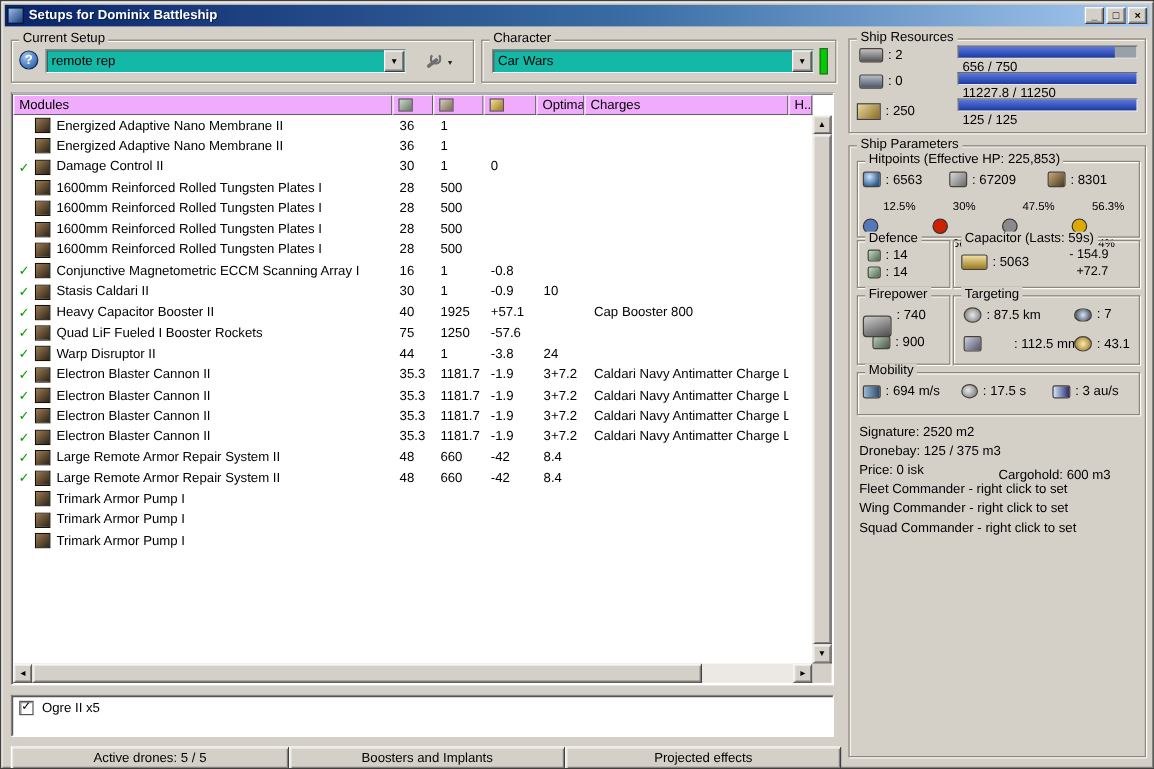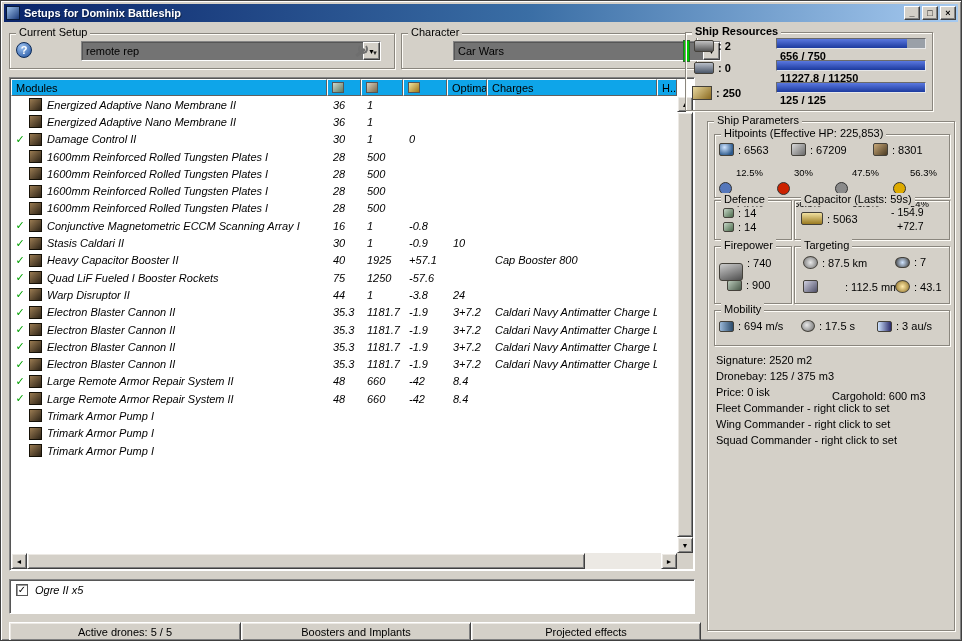--- a/index.html
+++ b/index.html
@@ -18,22 +18,22 @@
                 text-shadow:1px 1px 0 rgba(0,0,0,.4); }
   .tb-btns { margin-left:auto; display:flex; gap:2px; padding-right:2px; }
   .tb-btn { width:16px; height:14px; background:#d4d0c8; text-align:center; font-size:9px; line-height:12px; font-weight:bold;
             border:1px solid; border-color:#ffffff #404040 #404040 #ffffff; box-shadow:inset -1px -1px 0 #808080; }
 
   
   .gb { position:absolute; border:1px solid #8a867e; box-shadow: inset 1px 1px 0 #fffdf8, 1px 1px 0 #fffdf8; }
   .gb > .legend { position:absolute; top:-8px; left:6px; background:#d4d0c8; padding:0 3px; line-height:13px; white-space:nowrap; }
 
   
-  .combo { position:absolute; display:flex; background:#737373; height:20px;
-           border:1px solid #848484; border-right-color:#fff; border-bottom-color:#fff; box-shadow: inset 1px 1px 0 #565656; margin-left: 43px; }
+  .combo { position:absolute; display:flex; background:#14b8a6; height:20px;
+           border:1px solid #848484; border-right-color:#fff; border-bottom-color:#fff; box-shadow: inset 1px 1px 0 #565656; }
   .combo .val { flex:1; padding:3px 4px 0 4px; white-space:nowrap; overflow:hidden; }
   .combo .drop { width:17px; background:#d4d0c8; border:1px solid; border-color:#fff #404040 #404040 #fff;
                  box-shadow:inset -1px -1px 0 #808080; display:flex; align-items:center; justify-content:center; }
   .combo .drop::after { content:"▼"; font-size:7px; }
 
   .raised { background:#d4d0c8; border:1px solid; border-color:#ffffff #404040 #404040 #ffffff;
             box-shadow: inset 1px 1px 0 #ece9e4, inset -1px -1px 0 #808080; }
 
   .help-icon { position:absolute; left:6px; top:8px; width:16px; height:16px; border-radius:50%;
                background:radial-gradient(circle at 35% 30%,#9fc4f2,#1c4e9c); border:1px solid #0c2a58;
@@ -44,31 +44,31 @@
   .wrench-icon { position:relative; width:14px; height:14px; }
   .wrench-icon::before { content:""; position:absolute; left:1px; top:7px; width:11px; height:3px; background:#6e6e6e; transform:rotate(-38deg); border-radius:1px; }
   .wrench-icon::after  { content:""; position:absolute; right:0; top:0; width:6px; height:6px; border:2px solid #6e6e6e; border-radius:50%; border-top-color:transparent; }
   .mini-arrow::after { content:"▼"; font-size:6px; color:#222; }
 
   .status-bar { position:absolute; width:7px; height:22px; border:1px solid #2a6a2a; }
 
   
   .table { position:absolute; left:8px; top:76px; width:686px; height:494px; background:#fff;
            border:1px solid #848484; border-right-color:#fff; border-bottom-color:#fff; box-shadow: inset 1px 1px 0 #565656; }
-  .thead { position:absolute; left:1px; top:1px; right:17px; height:17px; display:flex; background:#0ea5e9;justify-content:space-between; }
+  .thead { position:absolute; left:1px; top:1px; right:17px; height:17px; display:flex; background:#f0abfc;justify-content:space-between; }
   .hcell { border:1px solid; border-color:#ffffff #606060 #606060 #ffffff; padding:1px 4px; display:flex; align-items:center; overflow:hidden; white-space:nowrap; }
   .h-modules{ width:316px; } .h-cpu{ width:34px; } .h-pg{ width:42px; } .h-cap{ width:44px; }
   .h-opt{ width:40px; } .h-chg{ width:170px; } .h-h{ flex:1; }
   .hicon { width:12px; height:11px; border:1px solid #555; }
   .cpu-hicon { background:linear-gradient(135deg,#cfd8cf,#5f7a5f); }
   .pg-hicon  { background:linear-gradient(135deg,#d8d0c0,#7a6a4a); }
   .cap-hicon { background:linear-gradient(135deg,#f0e2a0,#a07818); }
 
   .tbody { position:absolute; left:1px; top:18px; right:17px; bottom:17px; overflow:hidden; background:#fff; }
-  .trow { display:flex; height:17.3px; align-items:center; white-space:nowrap;font-style:italic; }
+  .trow { display:flex; height:17.3px; align-items:center; white-space:nowrap; }
   .trow span { overflow:hidden; }
   .c-check { width:18px; text-align:center; color:#00a000; font-weight:bold; font-size:11px; flex:0 0 auto; }
   .c-icn   { width:18px; flex:0 0 auto; display:flex; justify-content:flex-start; }
   .mod-icon{ width:13px; height:13px; background:linear-gradient(135deg,#9a7b52,#2e2417); border:1px solid #151006; }
   .c-name  { width:280px; flex:0 0 auto; }
   .c-cpu { width:34px; padding-left:6px; flex:0 0 auto; }
   .c-pg  { width:42px; padding-left:6px; flex:0 0 auto; }
   .c-cap { width:44px; padding-left:6px; flex:0 0 auto; }
   .c-opt { width:40px; padding-left:6px; flex:0 0 auto; }
   .c-chg { width:170px; padding-left:8px; flex:0 0 auto; }
@@ -78,21 +78,21 @@
   .hscroll { position:absolute; left:1px; right:17px; bottom:1px; height:16px; background:#ece9e4; }
   .corner  { position:absolute; right:1px; bottom:1px; width:16px; height:16px; background:#d4d0c8; }
   .sbtn { position:absolute; width:16px; height:16px; display:flex; align-items:center; justify-content:center; font-size:7px; }
   .sbtn.up{ top:0; } .sbtn.down{ bottom:0; } .sbtn.lf{ left:0; } .sbtn.rt{ right:0; }
   .sbtn.up::after{content:"▲";} .sbtn.down::after{content:"▼";} .sbtn.lf::after{content:"◄";} .sbtn.rt::after{content:"►";}
   .vthumb { position:absolute; left:0; right:0; top:16px; bottom:16px; }
   .hthumb { position:absolute; top:0; bottom:0; left:16px; right:92px; }
 
   
   .dronebox { position:absolute; left:8px; top:578px; width:686px; height:35px; background:#fff;
-              border:1px solid #848484; border-right-color:#fff; border-bottom-color:#fff; box-shadow: inset 1px 1px 0 #565656; font-style: italic; }
+              border:1px solid #848484; border-right-color:#fff; border-bottom-color:#fff; box-shadow: inset 1px 1px 0 #565656; }
   .drone-item { display:flex; align-items:center; gap:7px; height:18px; padding:2px 0 0 6px; }
   .checkbox { width:12px; height:12px; background:#fff; border:1px solid #565656; box-shadow:inset 1px 1px 0 #9a9a9a;
               font-size:10px; line-height:10px; text-align:center; font-weight:bold; }
   .checkbox.on::after { content:"✓"; }
 
   .bstrip { position:absolute; left:8px; top:621px; width:692px; height:19px; display:flex; }
   .btab { display:flex; align-items:center; justify-content:center; white-space:nowrap; }
   .btab-1 { width:232px; } .btab-2 { width:230px; } .btab-3 { width:230px; }
 
   
@@ -457,21 +457,21 @@
       <span>Ogre II x5</span>
     </div>
   </div>
 
   <div class="bstrip">
     <div class="btab btab-1 raised">Active drones: 5 / 5</div>
     <div class="btab btab-2 raised">Boosters and Implants</div>
     <div class="btab btab-3 raised">Projected effects</div>
   </div>
 
-  <div class="gb" style="left:684px; top:31px; width:248px; height:79px;font-weight:bold;">
+  <div class="gb" style="left:706px; top:31px; width:248px; height:79px;">
     <span class="legend">Ship Resources</span>
 
     <div class="stat" style="left:8px; top:7px;">
       <span class="micon turret-icon"></span>
       <span>: 2</span>
     </div>
     <div class="stat" style="left:8px; top:29px;">
       <span class="micon launcher-icon"></span>
       <span>: 0</span>
     </div>

